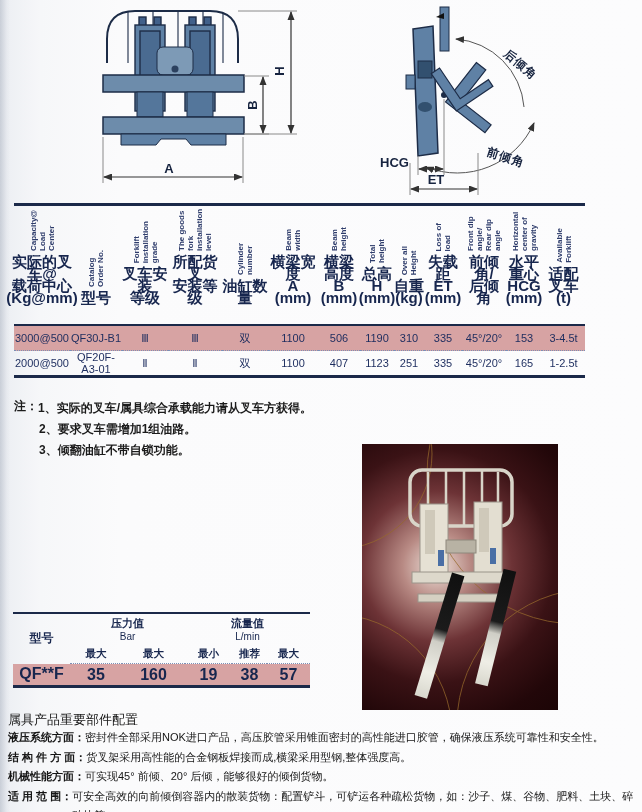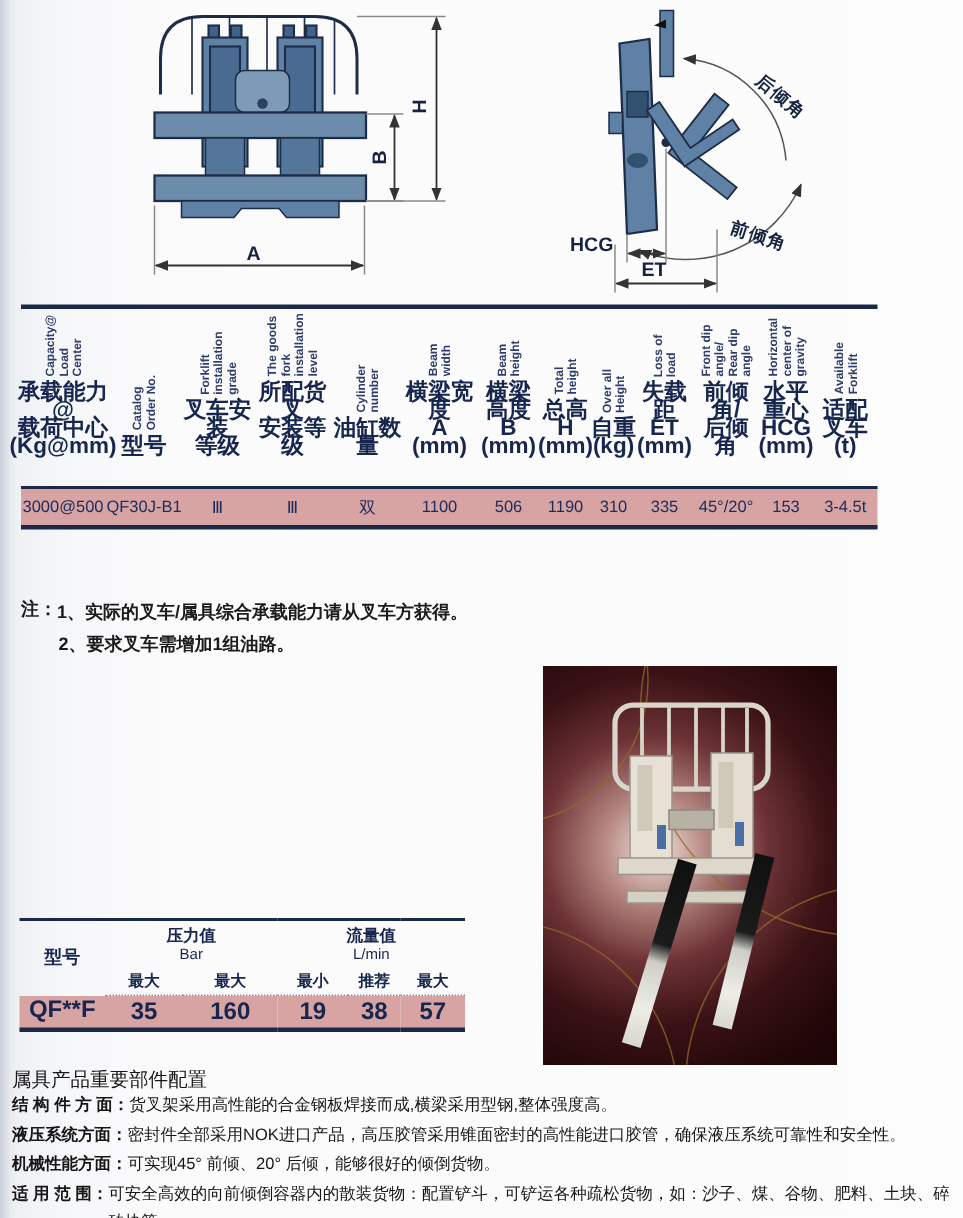--- a/index.html
+++ b/index.html
@@ -164,21 +164,21 @@
         <col style="width:44px">
         <col style="width:36px">
       <col style="width:43px">
     </colgroup>
     <tbody>
         <tr>
       <th>
             <div class="hcol">
               <div class="th-en">Capacity@
 Load Center</div>
-              <div class="th-zh">承载能力@
+              <div class="th-zh">实际的叉车@
 载荷中心
 (Kg@mm)</div>
             </div>
           </th>
       <th>
             <div class="hcol">
               <div class="th-en">Catalog
 Order No.</div>
               <div class="th-zh">型号</div>
             </div>
@@ -286,29 +286,45 @@
       <td>双</td>
       <td>1100</td>
       <td>506</td>
       <td>1190</td>
       <td>310</td>
       <td>335</td>
       <td>45°/20°</td>
       <td>153</td>
       <td>3-4.5t</td>
     </tr>
+    <tr class="r-white">
+      <td>2000@500</td>
+      <td>QF20F-A3-01</td>
+      <td>Ⅱ</td>
+      <td>Ⅱ</td>
+      <td>双</td>
+      <td>1100</td>
+      <td>407</td>
+      <td>1123</td>
+      <td>251</td>
+      <td>335</td>
+      <td>45°/20°</td>
+      <td>165</td>
+      <td>1-2.5t</td>
+    </tr>
   </tbody>
     </table>
 
   <div class="notes">
     <div class="note-first">
       <span class="note-label">注：</span>
       <span class="note-item">1、实际的叉车/属具综合承载能力请从叉车方获得。</span>
     </div>
     <div class="note-item note-rest">2、要求叉车需增加1组油路。</div>
+    <div class="note-item note-rest">3、倾翻油缸不带自锁功能。</div>
   </div>
 
   <div class="photo">
     <svg width="196" height="266" viewBox="0 0 196 266">
       <defs>
         <linearGradient id="blade" x1="0" y1="0" x2="0" y2="1">
           <stop offset="0" stop-color="#101010"></stop>
             <stop offset="0.45" stop-color="#1b1b1b"></stop>
           <stop offset="0.55" stop-color="#cfcec6"></stop>
             <stop offset="0.8" stop-color="#efeee6"></stop>
@@ -384,26 +400,26 @@
       <td>19</td>
       <td>38</td>
       <td>57</td>
     </tr>
   </tbody>
     </table>
 
   <div class="config">
     <div class="cfg-title">属具产品重要部件配置</div>
     <div class="cfg-row">
+      <span class="cfg-label">液压系统方面：</span>
+      <span class="cfg-text">密封件全部采用NOK进口产品，高压胶管采用锥面密封的高性能进口胶管，确保液压系统可靠性和安全性。</span>
+    </div>
+    <div class="cfg-row">
       <span class="cfg-label">结 构 件 方 面：</span>
       <span class="cfg-text">货叉架采用高性能的合金钢板焊接而成,横梁采用型钢,整体强度高。</span>
-    </div>
-    <div class="cfg-row">
-      <span class="cfg-label">液压系统方面：</span>
-      <span class="cfg-text">密封件全部采用NOK进口产品，高压胶管采用锥面密封的高性能进口胶管，确保液压系统可靠性和安全性。</span>
     </div>
     <div class="cfg-row">
       <span class="cfg-label">机械性能方面：</span>
       <span class="cfg-text">可实现45° 前倾、20° 后倾，能够很好的倾倒货物。</span>
     </div>
     <div class="cfg-row">
       <span class="cfg-label">适 用 范 围：</span>
       <span class="cfg-text">可安全高效的向前倾倒容器内的散装货物：配置铲斗，可铲运各种疏松货物，如：沙子、煤、谷物、肥料、土块、碎砖块等。</span>
     </div>
   </div>

